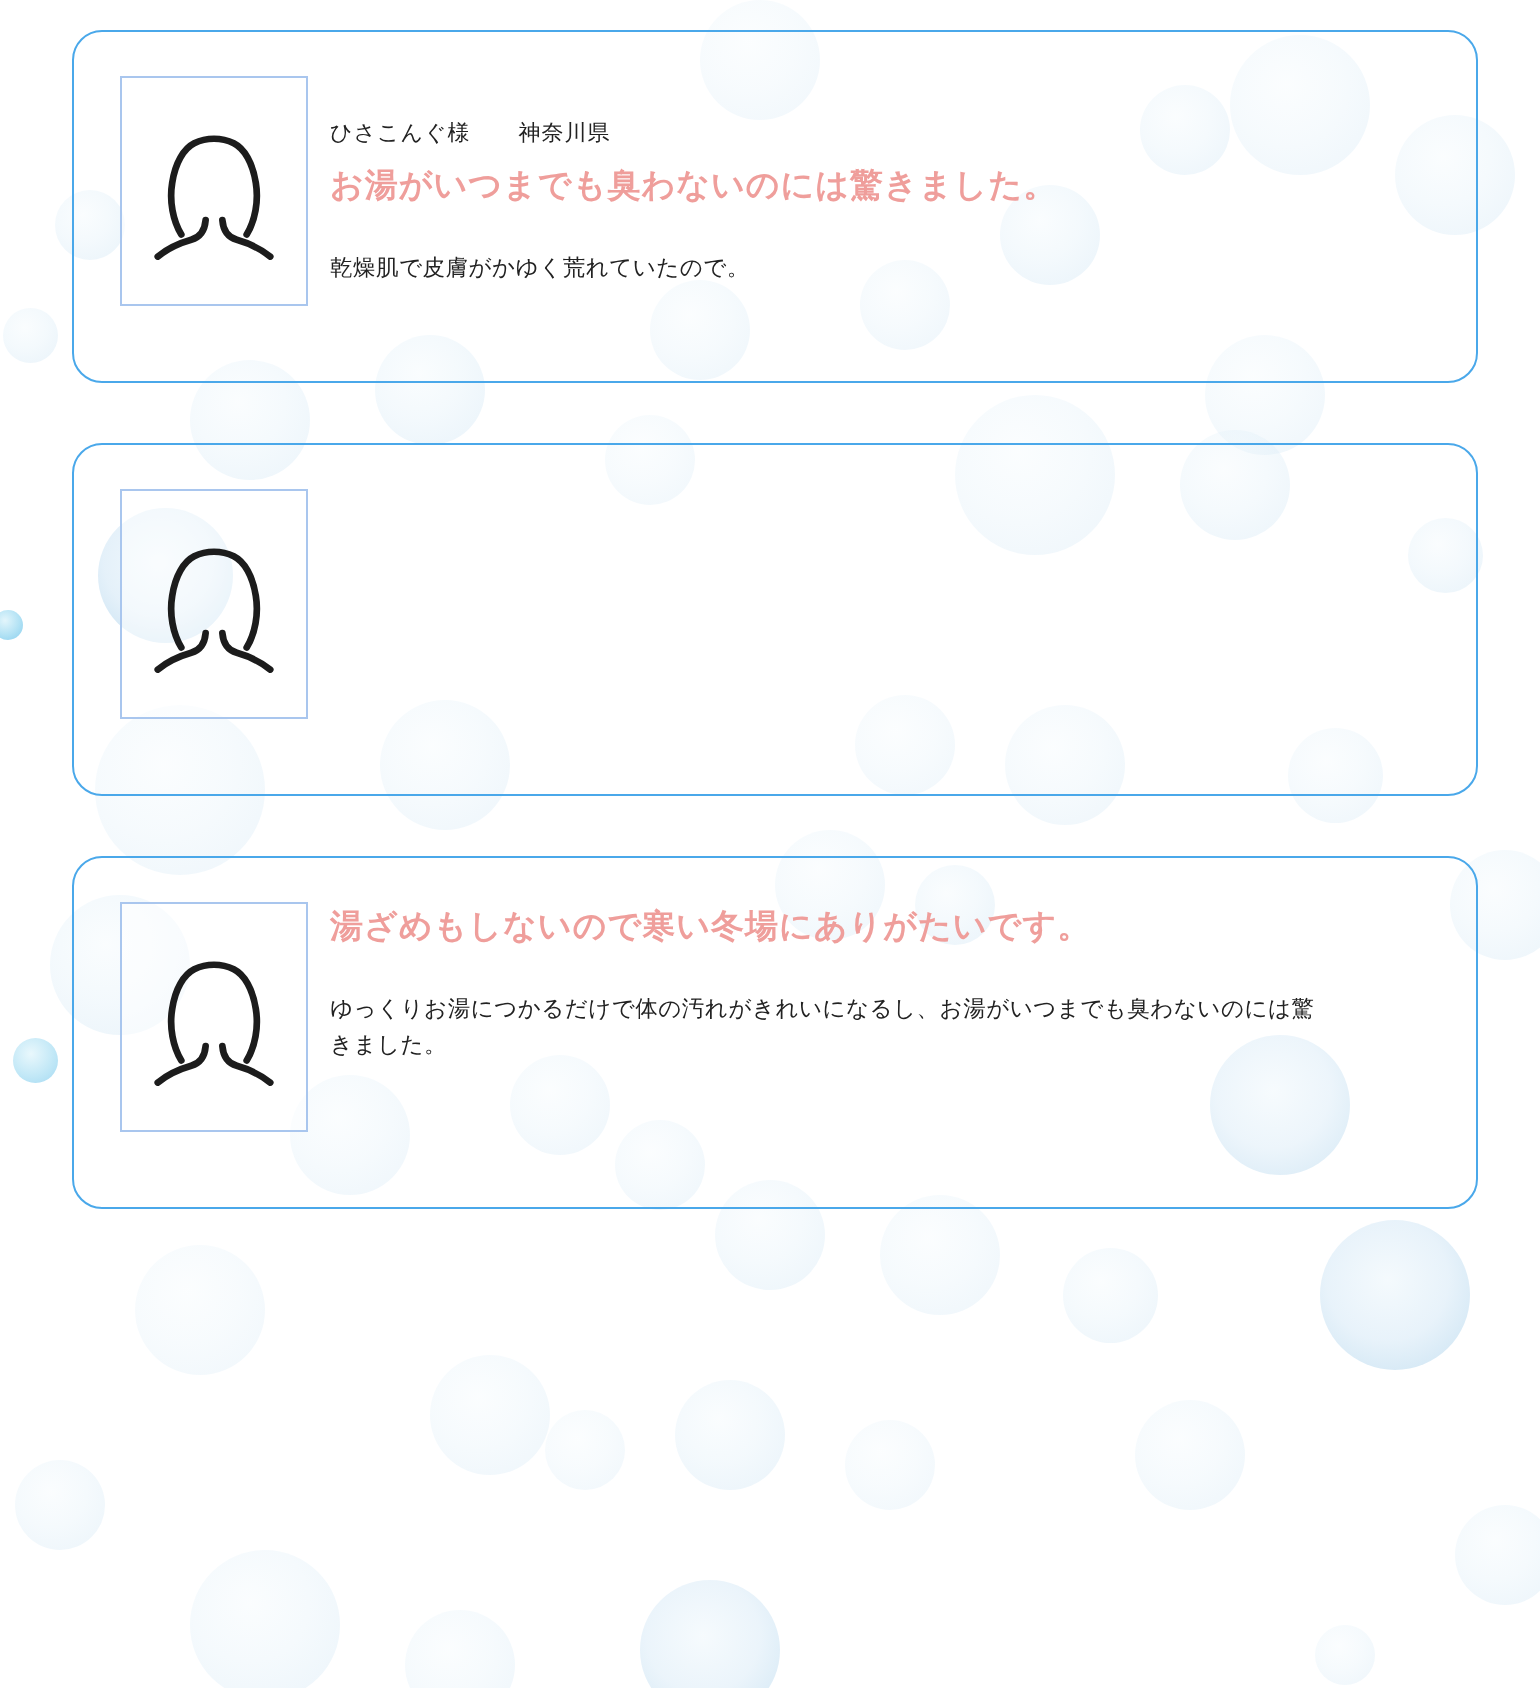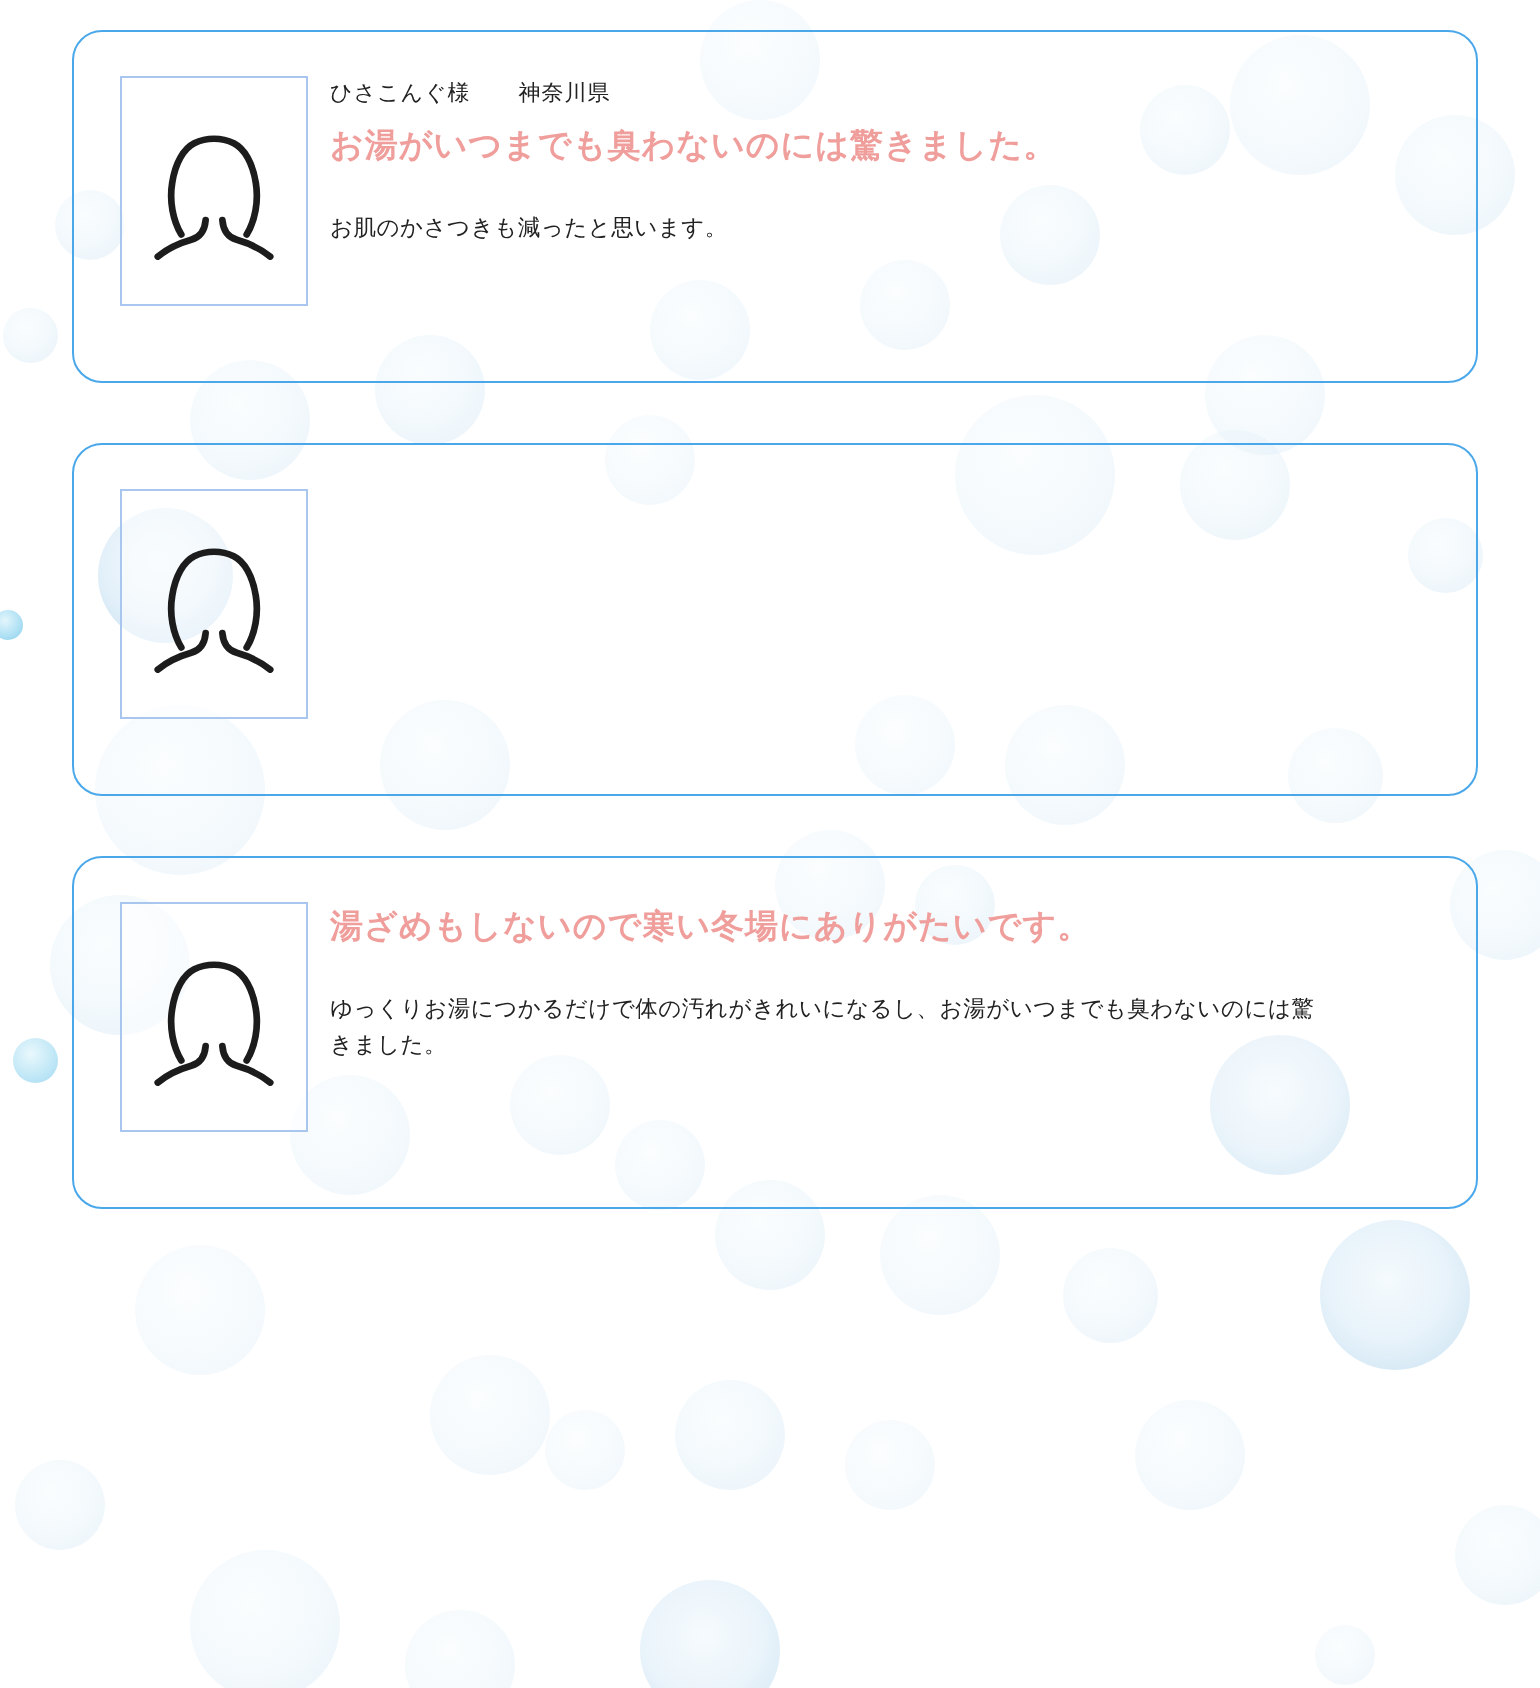--- a/index.html
+++ b/index.html
@@ -93,20 +93,21 @@
   }
 
   .content { padding-top: 2px; min-width: 0; }
   .meta {
     display: flex;
     gap: 48px;
     font-size: 22px;
     color: var(--text-color);
     margin-bottom: 15px;
     letter-spacing: 1px;
+    margin-top: 40px;
   }
   .headline {
     margin: 0 0 42px 0;
     font-size: 33px;
     font-weight: bold;
     color: var(--headline-color);
     letter-spacing: 1px;
   }
   .body-text {
     margin: 0;
@@ -186,21 +187,21 @@
       <svg>
           <use href="#person-sym"></use>
         </svg>
     </div>
     <div class="content">
       <div class="meta">
         <span>ひさこんぐ様</span>
         <span>神奈川県</span>
       </div>
       <h2 class="headline">お湯がいつまでも臭わないのには驚きました。</h2>
-      <p class="body-text">お肌のかさつきも減ったと思います。</p>
+      <p class="body-text">乾燥肌で皮膚がかゆく荒れていたので。</p>
     </div>
   </section>
 
   <section class="card">
     <div class="avatar-frame">
       <svg>
           <use href="#person-sym"></use>
         </svg>
     </div>
   </section>

